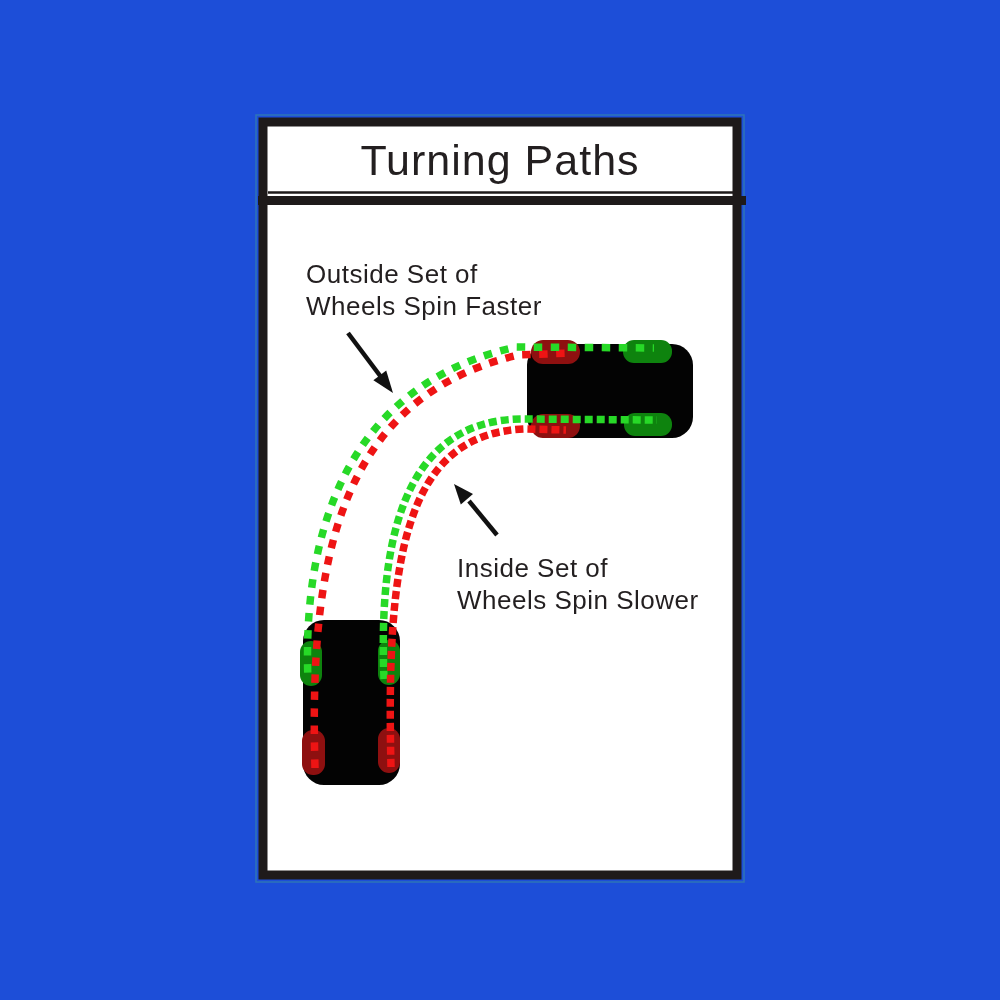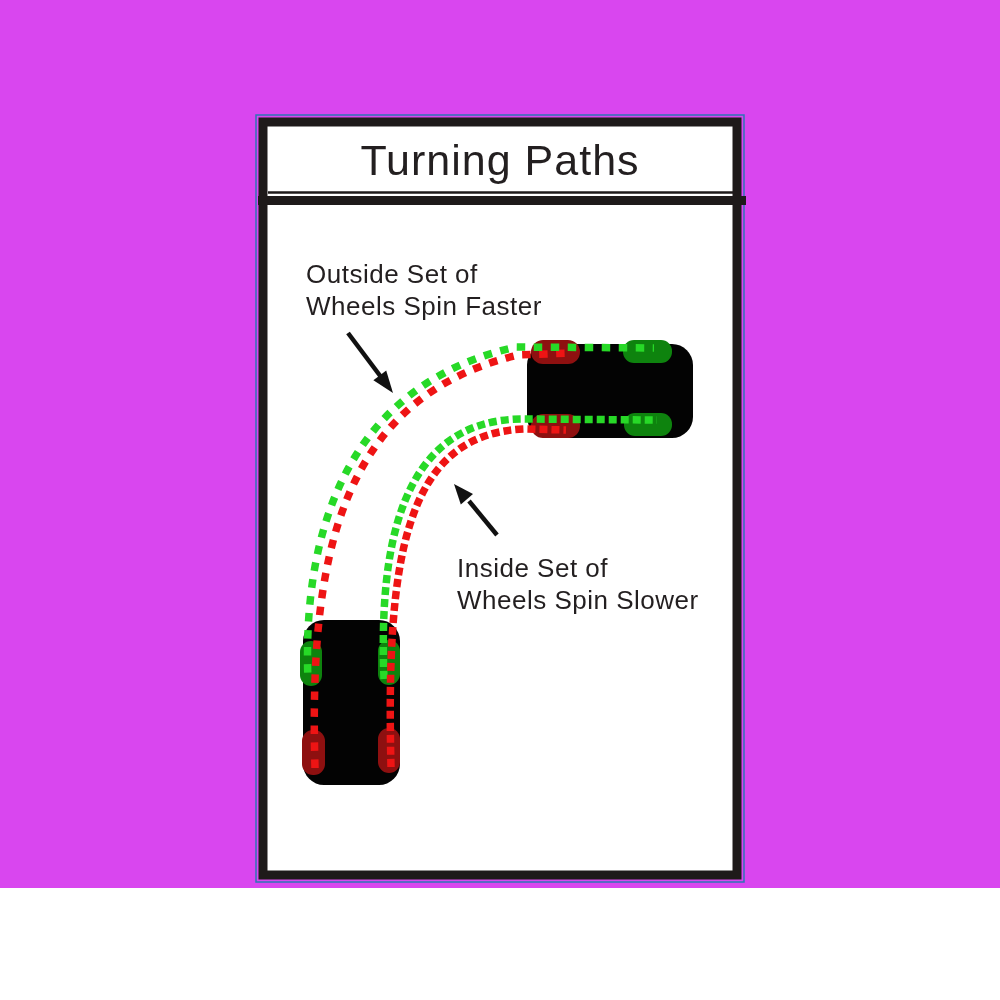--- a/index.html
+++ b/index.html
@@ -1,19 +1,19 @@
 <!DOCTYPE html>
 <html><head>
 <meta charset="utf-8">
 <style>
   html, body { margin: 0; padding: 0; background: #ffffff; }
   .stage {
     position: relative;
-    width: 1000px; height: 888px;
-    background: #d946ef;
+    width: 1000px; height: 1000px;
+    background: #1d4ed8;
     font-family: "Liberation Sans", sans-serif;
     overflow: hidden;
   }
   svg { position: absolute; left: 0; top: 0; }
   .title-text {
     font-family: "Liberation Sans", sans-serif;
     font-size: 43px;
     fill: #231f20;
     letter-spacing: 1px;
   }

